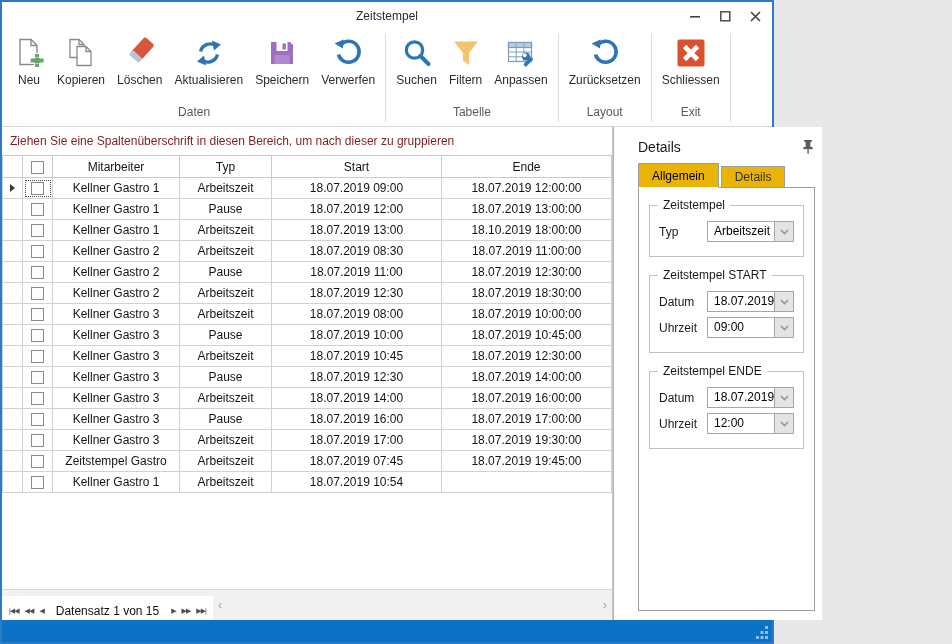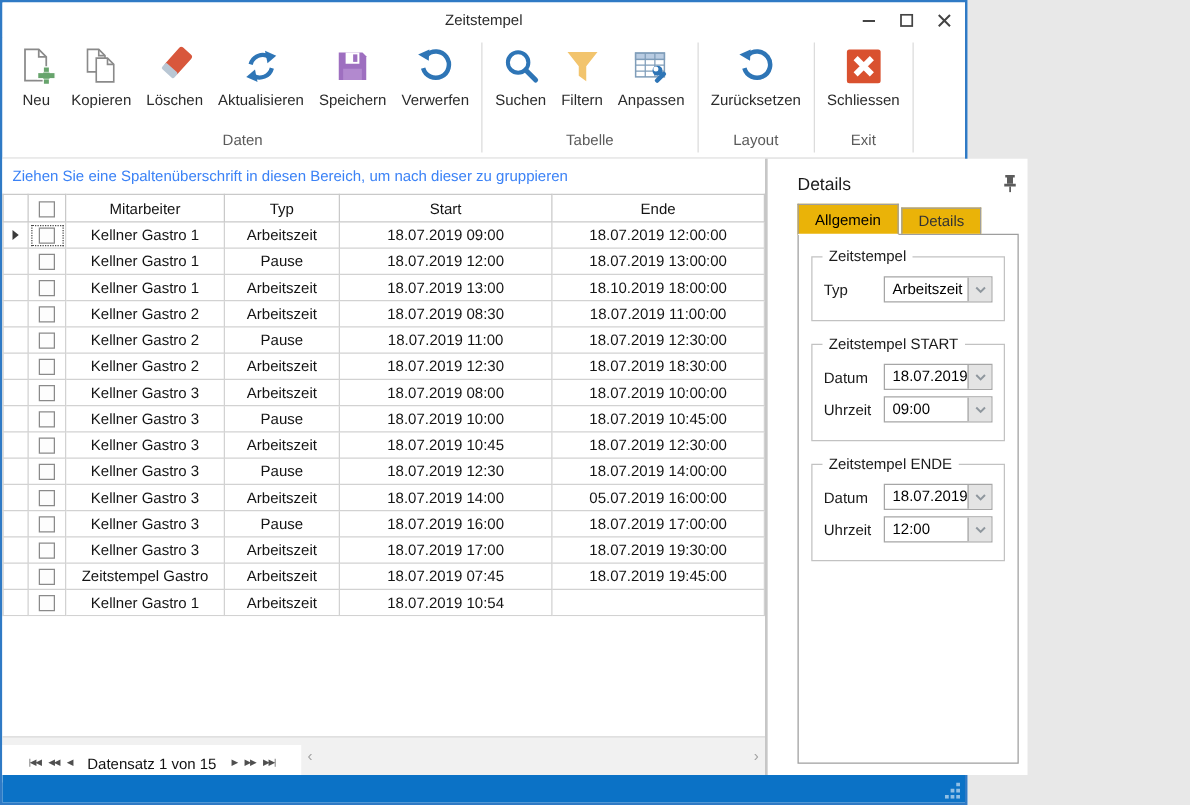--- a/index.html
+++ b/index.html
@@ -16,33 +16,33 @@
   .rgroup{display:flex;flex-direction:column;}
   .rbtns{flex:1;display:flex;align-items:flex-start;padding:7px 3px 0;}
   .rb{display:flex;flex-direction:column;align-items:center;padding:0 6px;}
   .rb-ic{width:32px;height:32px;display:block;}
   .rb-lb{font-size:12px;color:#2b2b2b;margin-top:4px;white-space:nowrap;}
   .rcap{height:21px;text-align:center;font-size:12px;color:#5a5a5a;}
   .rsep{width:1px;background:#dcdcdc;margin:4px 1px;}
   
   .main{flex:1;display:flex;min-height:0;}
   .grid-area{flex:0 0 610px;display:flex;flex-direction:column;border-right:1px solid #c6c6c6;background:#fff;}
-  .group-panel{flex:0 0 28px;line-height:28px;padding-left:8px;color:#3b82f6;font-size:12px;background:#fff;}
+  .group-panel{flex:0 0 28px;line-height:28px;padding-left:8px;color:#7f1d1d;font-size:12px;background:#fff;}
   table.grid{border-collapse:collapse;table-layout:fixed;width:609px;font-size:12px;color:#141414;}
   .grid th,.grid td{border:1px solid #d2d2d2;height:21px;padding:0 2px;text-align:center;
     overflow:hidden;white-space:nowrap;font-weight:normal;}
   .grid th{border-color:#c9c9c9;height:22px;}
   .chk{display:inline-block;width:13px;height:13px;border:1px solid #8a8a8a;background:#fdfdfd;vertical-align:middle;}
   .focus-cell{outline:1px dotted #4a4a4a;outline-offset:-3px;}
   .row-ind{width:0;height:0;border-left:5px solid #3a3a3a;border-top:4px solid transparent;
     border-bottom:4px solid transparent;margin:0 auto;}
   .filler{flex:1;background:#fff;}
   
   .navbar{flex:0 0 18px;background:#f1f1f1;border-top:1px solid #d9d9d9;display:flex;align-items:center;font-size:12px;}
-  .nav-white{background:#fff;height:100%;display:flex;align-items:center;padding:0 18px;margin-top:12px;}
+  .nav-white{background:#fff;height:100%;display:flex;align-items:center;padding:0 4px;margin-top:12px;}
   .nav-btn{font-size:7px;color:#4f4f4f;padding:0 3px;letter-spacing:-1px;line-height:18px;}
   .nav-text{padding:0 9px;color:#111;}
   .sb-arrow{color:#a3a3a3;font-size:12px;padding:0 5px;line-height:18px;}
   .sb-right{margin-left:auto;}
   
   .details{flex:1;background:#fff;display:flex;flex-direction:column;padding:7px 7px 9px 24px;border-left:1px solid #b5b5b5;}
   .d-caption{display:flex;align-items:center;flex:0 0 26px;}
   .d-title{font-size:14px;color:#1a1a1a;flex:1;}
   .tabs{display:flex;align-items:flex-end;flex:0 0 25px;margin-top:2px;position:relative;z-index:2;}
   .tab{font-size:12px;padding:0 13px;border:1px solid #9e9e9e;background:#eab308;display:flex;align-items:center;}
@@ -322,21 +322,21 @@
           <td>Pause</td>
           <td>18.07.2019 12:30</td>
           <td>18.07.2019 14:00:00</td>
         </tr>
         <tr>
           <td></td>
           <td><span class="chk"></span></td>
           <td>Kellner Gastro 3</td>
           <td>Arbeitszeit</td>
           <td>18.07.2019 14:00</td>
-          <td>05.07.2019 16:00:00</td>
+          <td>18.07.2019 16:00:00</td>
         </tr>
         <tr>
           <td></td>
           <td><span class="chk"></span></td>
           <td>Kellner Gastro 3</td>
           <td>Pause</td>
           <td>18.07.2019 16:00</td>
           <td>18.07.2019 17:00:00</td>
         </tr>
         <tr>

